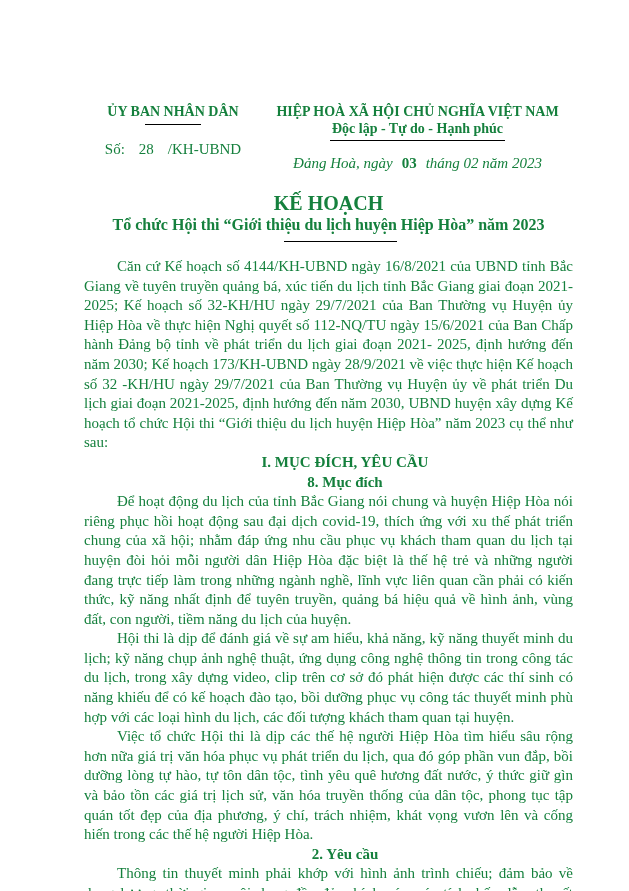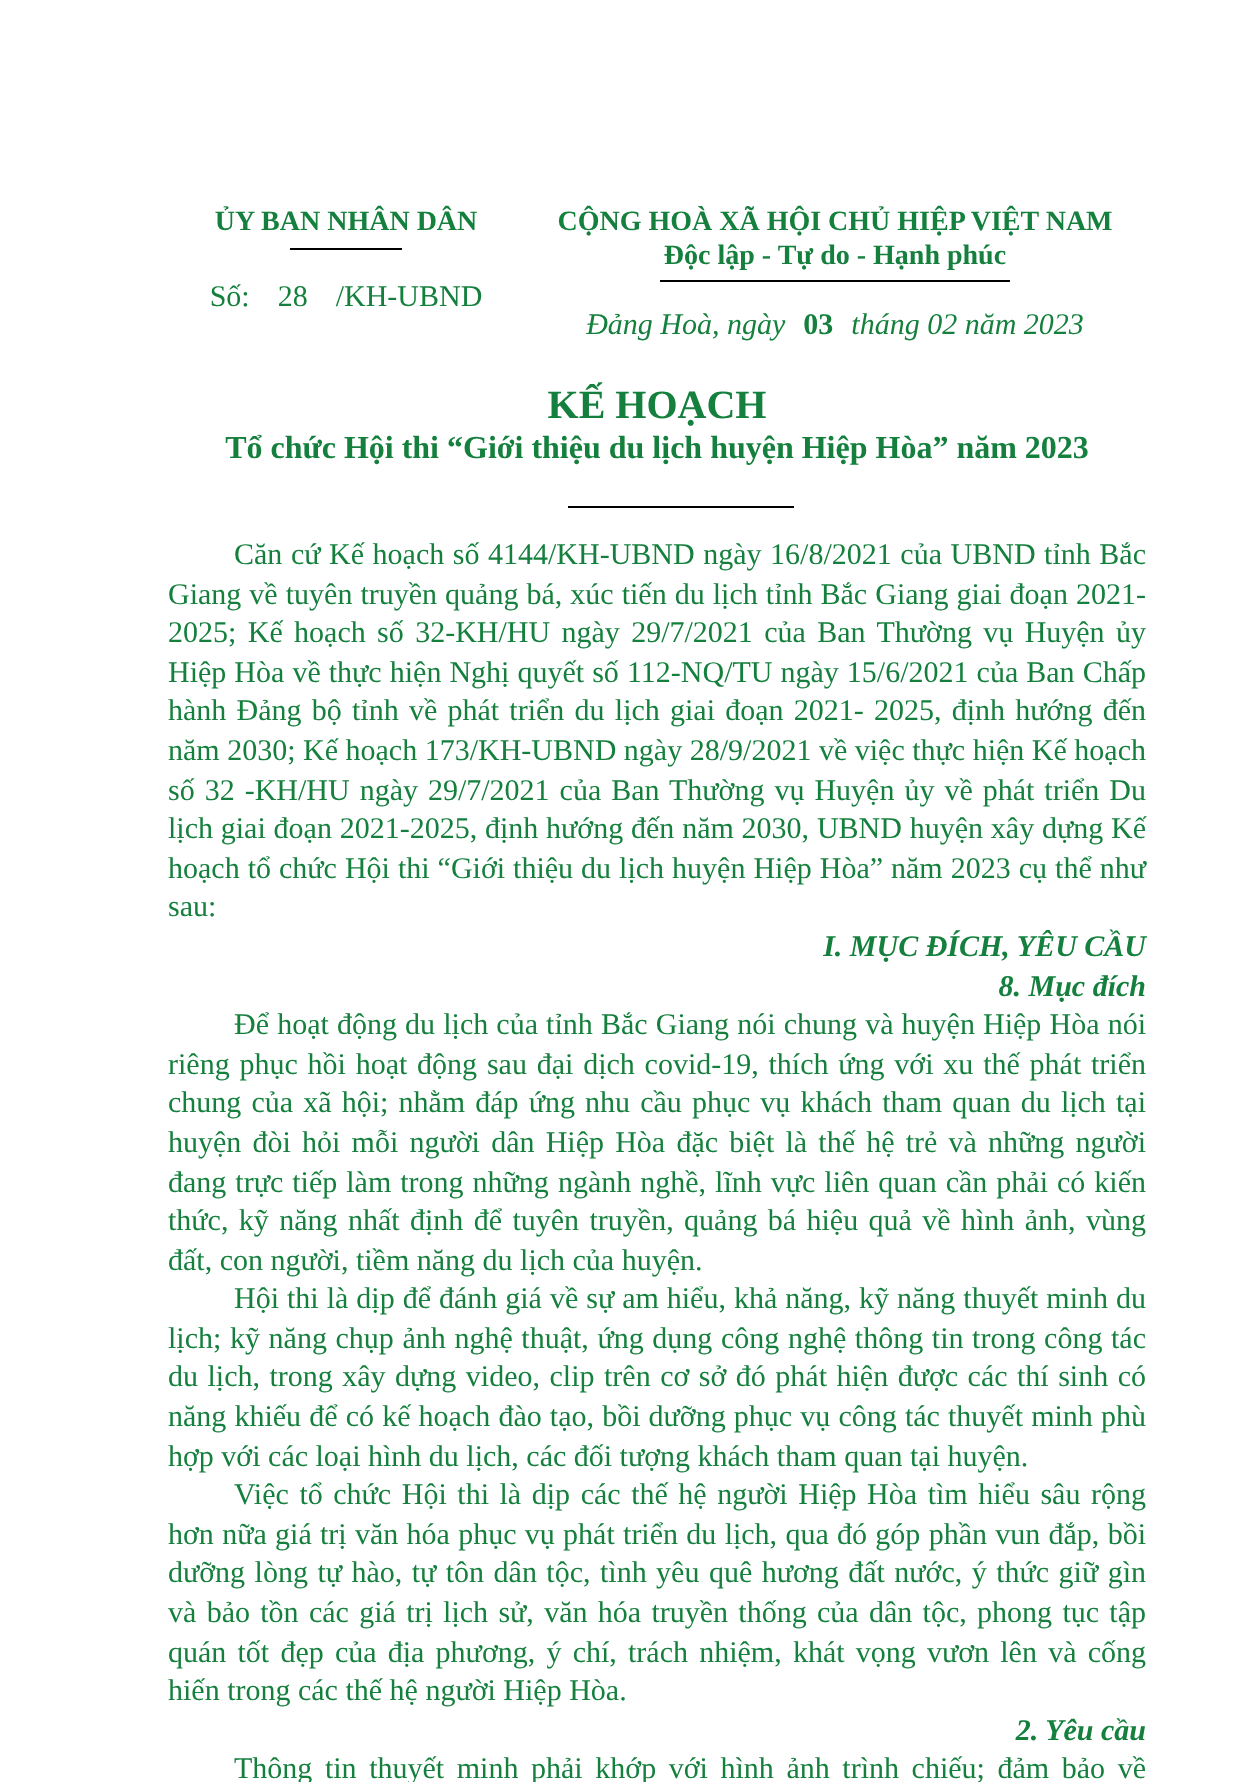--- a/index.html
+++ b/index.html
@@ -82,54 +82,53 @@
     line-height: 21px;
   }
   .title-sub {
     font-weight: bold;
     font-size: 16px;
     line-height: 21px;
   }
   .title-sub .u {
     display: inline-block;
     border-bottom: 1.4px solid #000;
-    padding-bottom: 18px;
+    padding-bottom: 6px;
   }
   
   .doc-body {
     margin-top: 15px;
     font-size: 15px;
     line-height: 19.6px;
     text-align: justify;
   }
   .doc-body p {
     margin: 0;
     text-indent: 33px;
   }
   .heading {
     font-weight: bold;
-    text-align: right;
-    font-style: italic;
+    text-align: center;
   }
 </style>
 </head>
 <body>
 
 <div class="page">
 
   <div class="header">
 
     <div class="header-left">
       <div class="hdr-line">ỦY BAN NHÂN DÂN</div>
       <div class="rule-short"></div>
       <div class="doc-number"><span>Số:</span><span class="num">28</span><span>/KH-UBND</span></div>
     </div>
 
     <div class="header-right">
-      <div class="hdr-line">CỘNG HOÀ XÃ HỘI CHỦ HIỆP VIỆT NAM</div>
+      <div class="hdr-line">HIỆP HOÀ XÃ HỘI CHỦ NGHĨA VIỆT NAM</div>
       <div class="hdr-line"><span class="motto-underline">Độc lập - Tự do - Hạnh phúc</span></div>
       <div class="date-line"><span>Đảng Hoà, ngày</span><span class="day">03</span><span>tháng 02 năm 2023</span></div>
     </div>
 
   </div>
 
   <div class="title-block">
     <div class="title-main">KẾ HOẠCH</div>
     <div class="title-sub"><span>Tổ chức Hội thi “Giới thi</span><span class="u">ệu du lịch huyện</span><span> Hiệp Hòa” năm 2023</span></div>
   </div>

